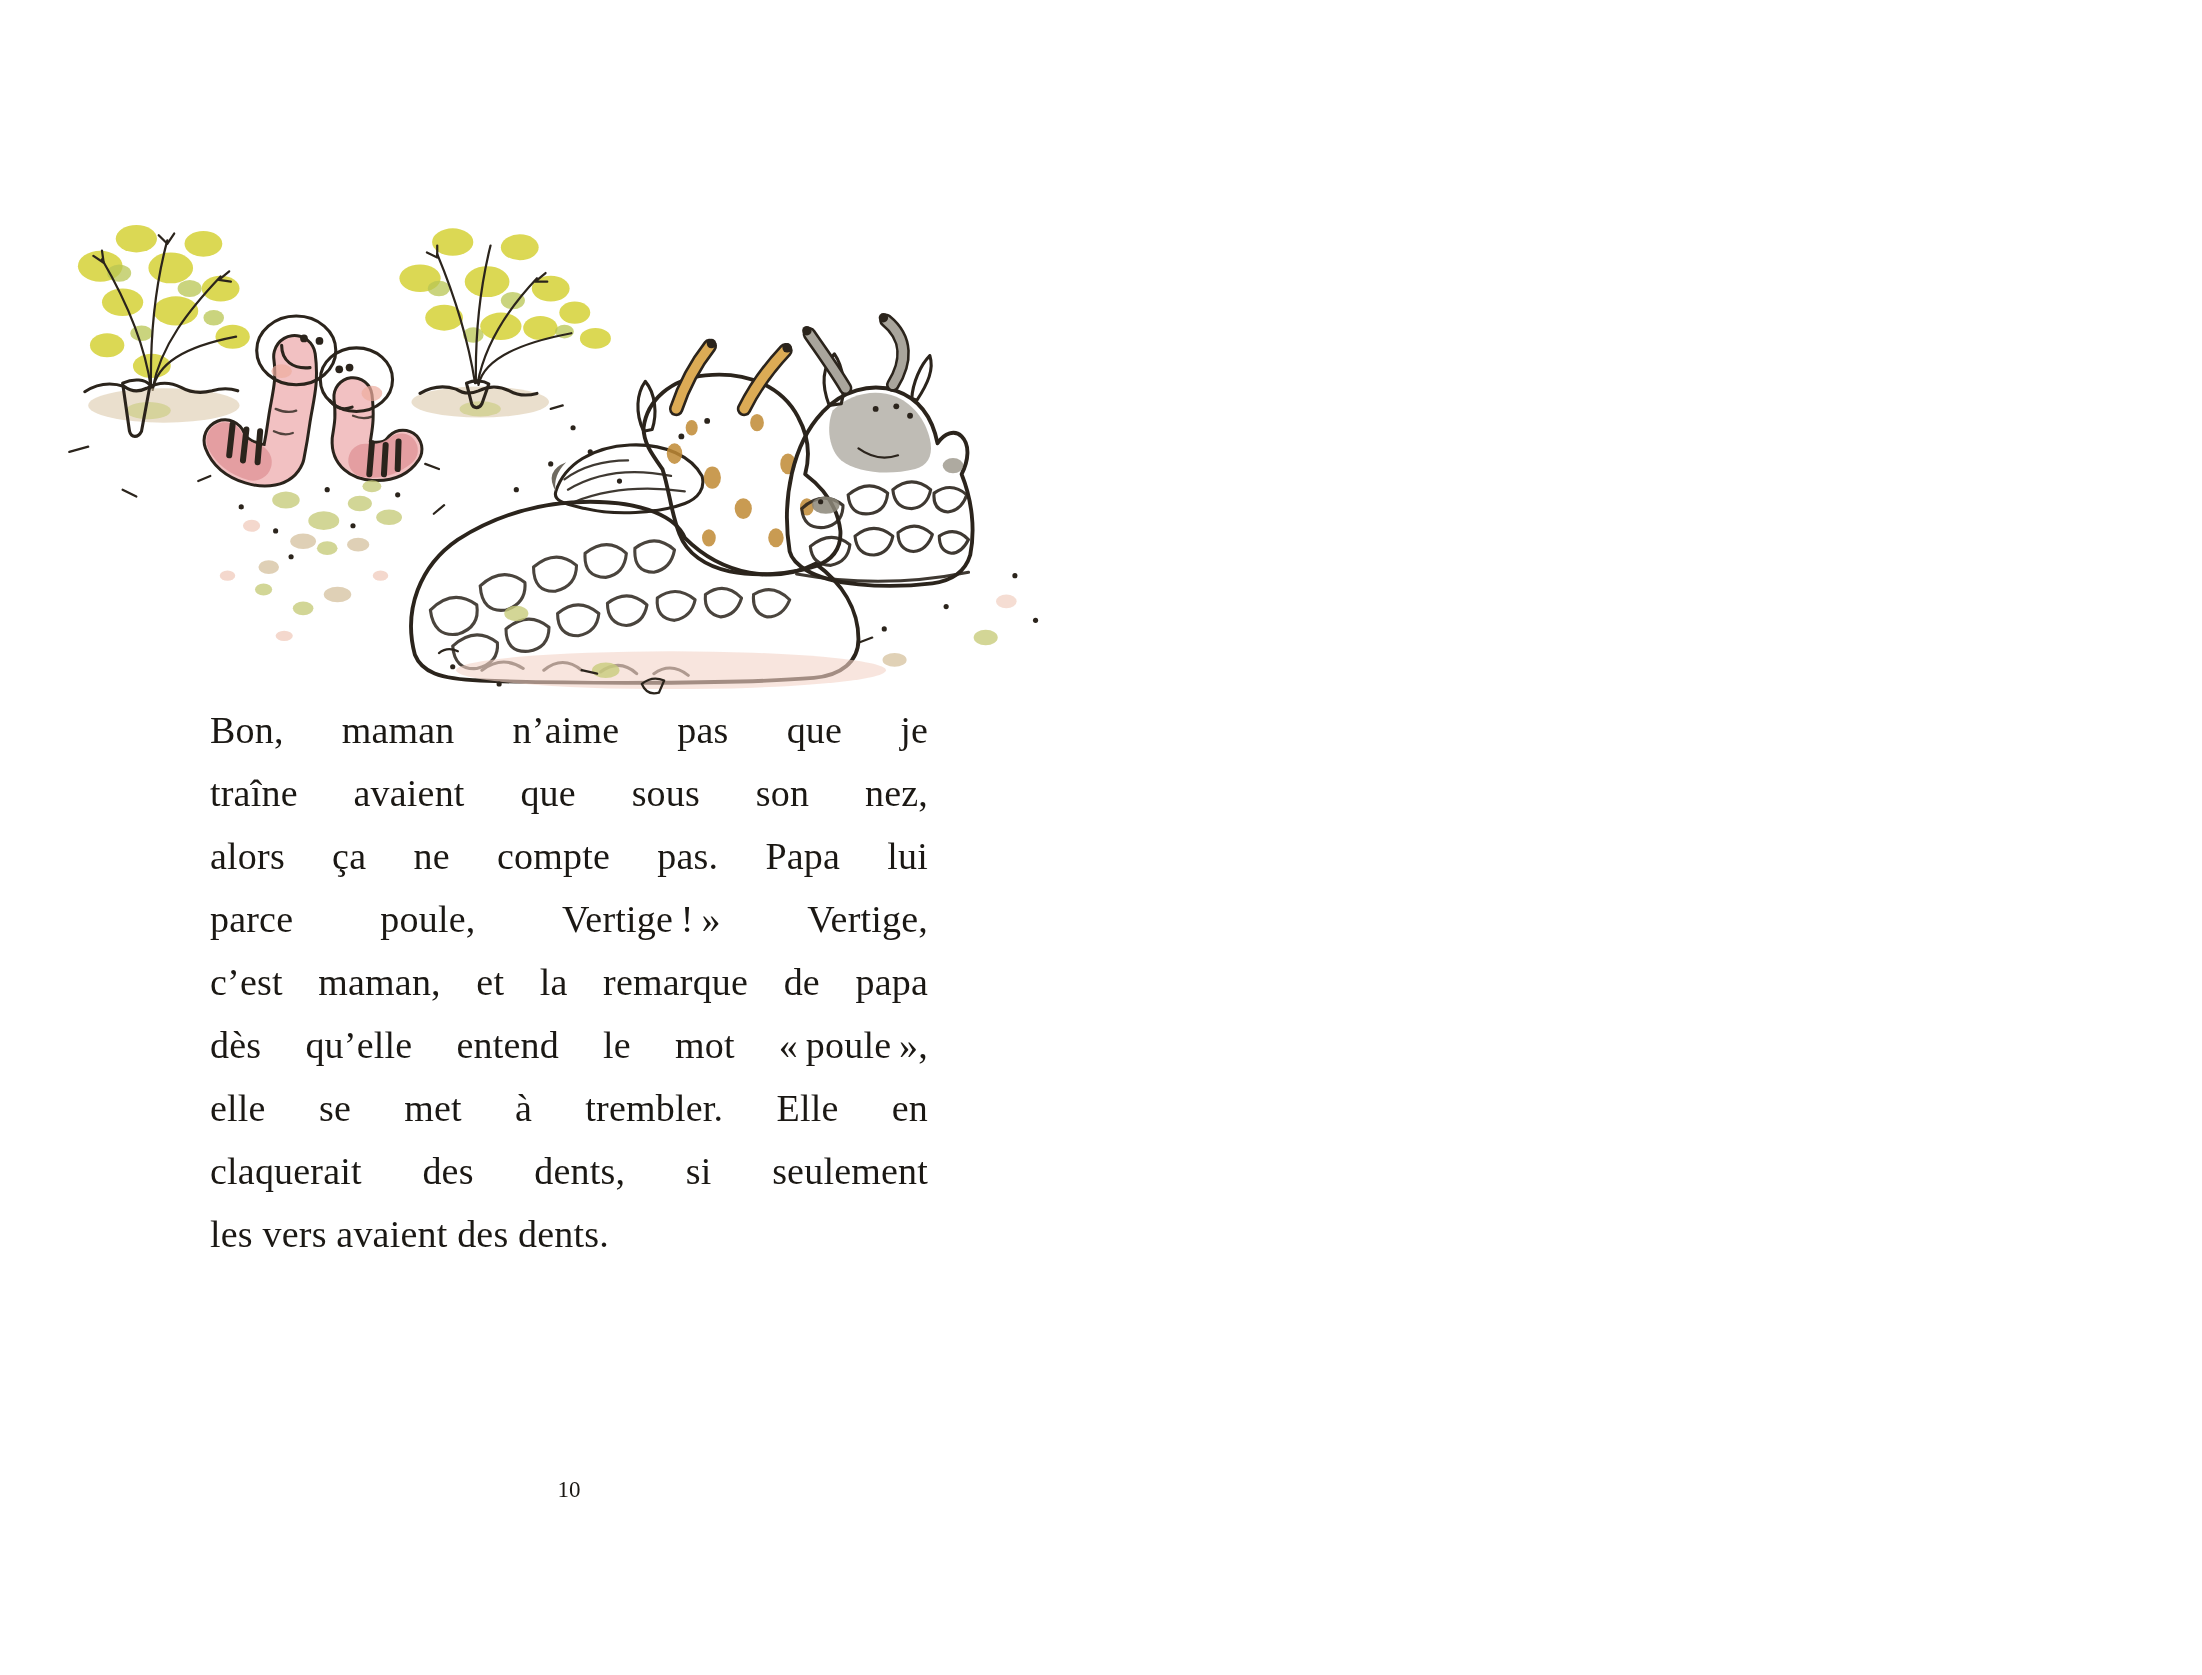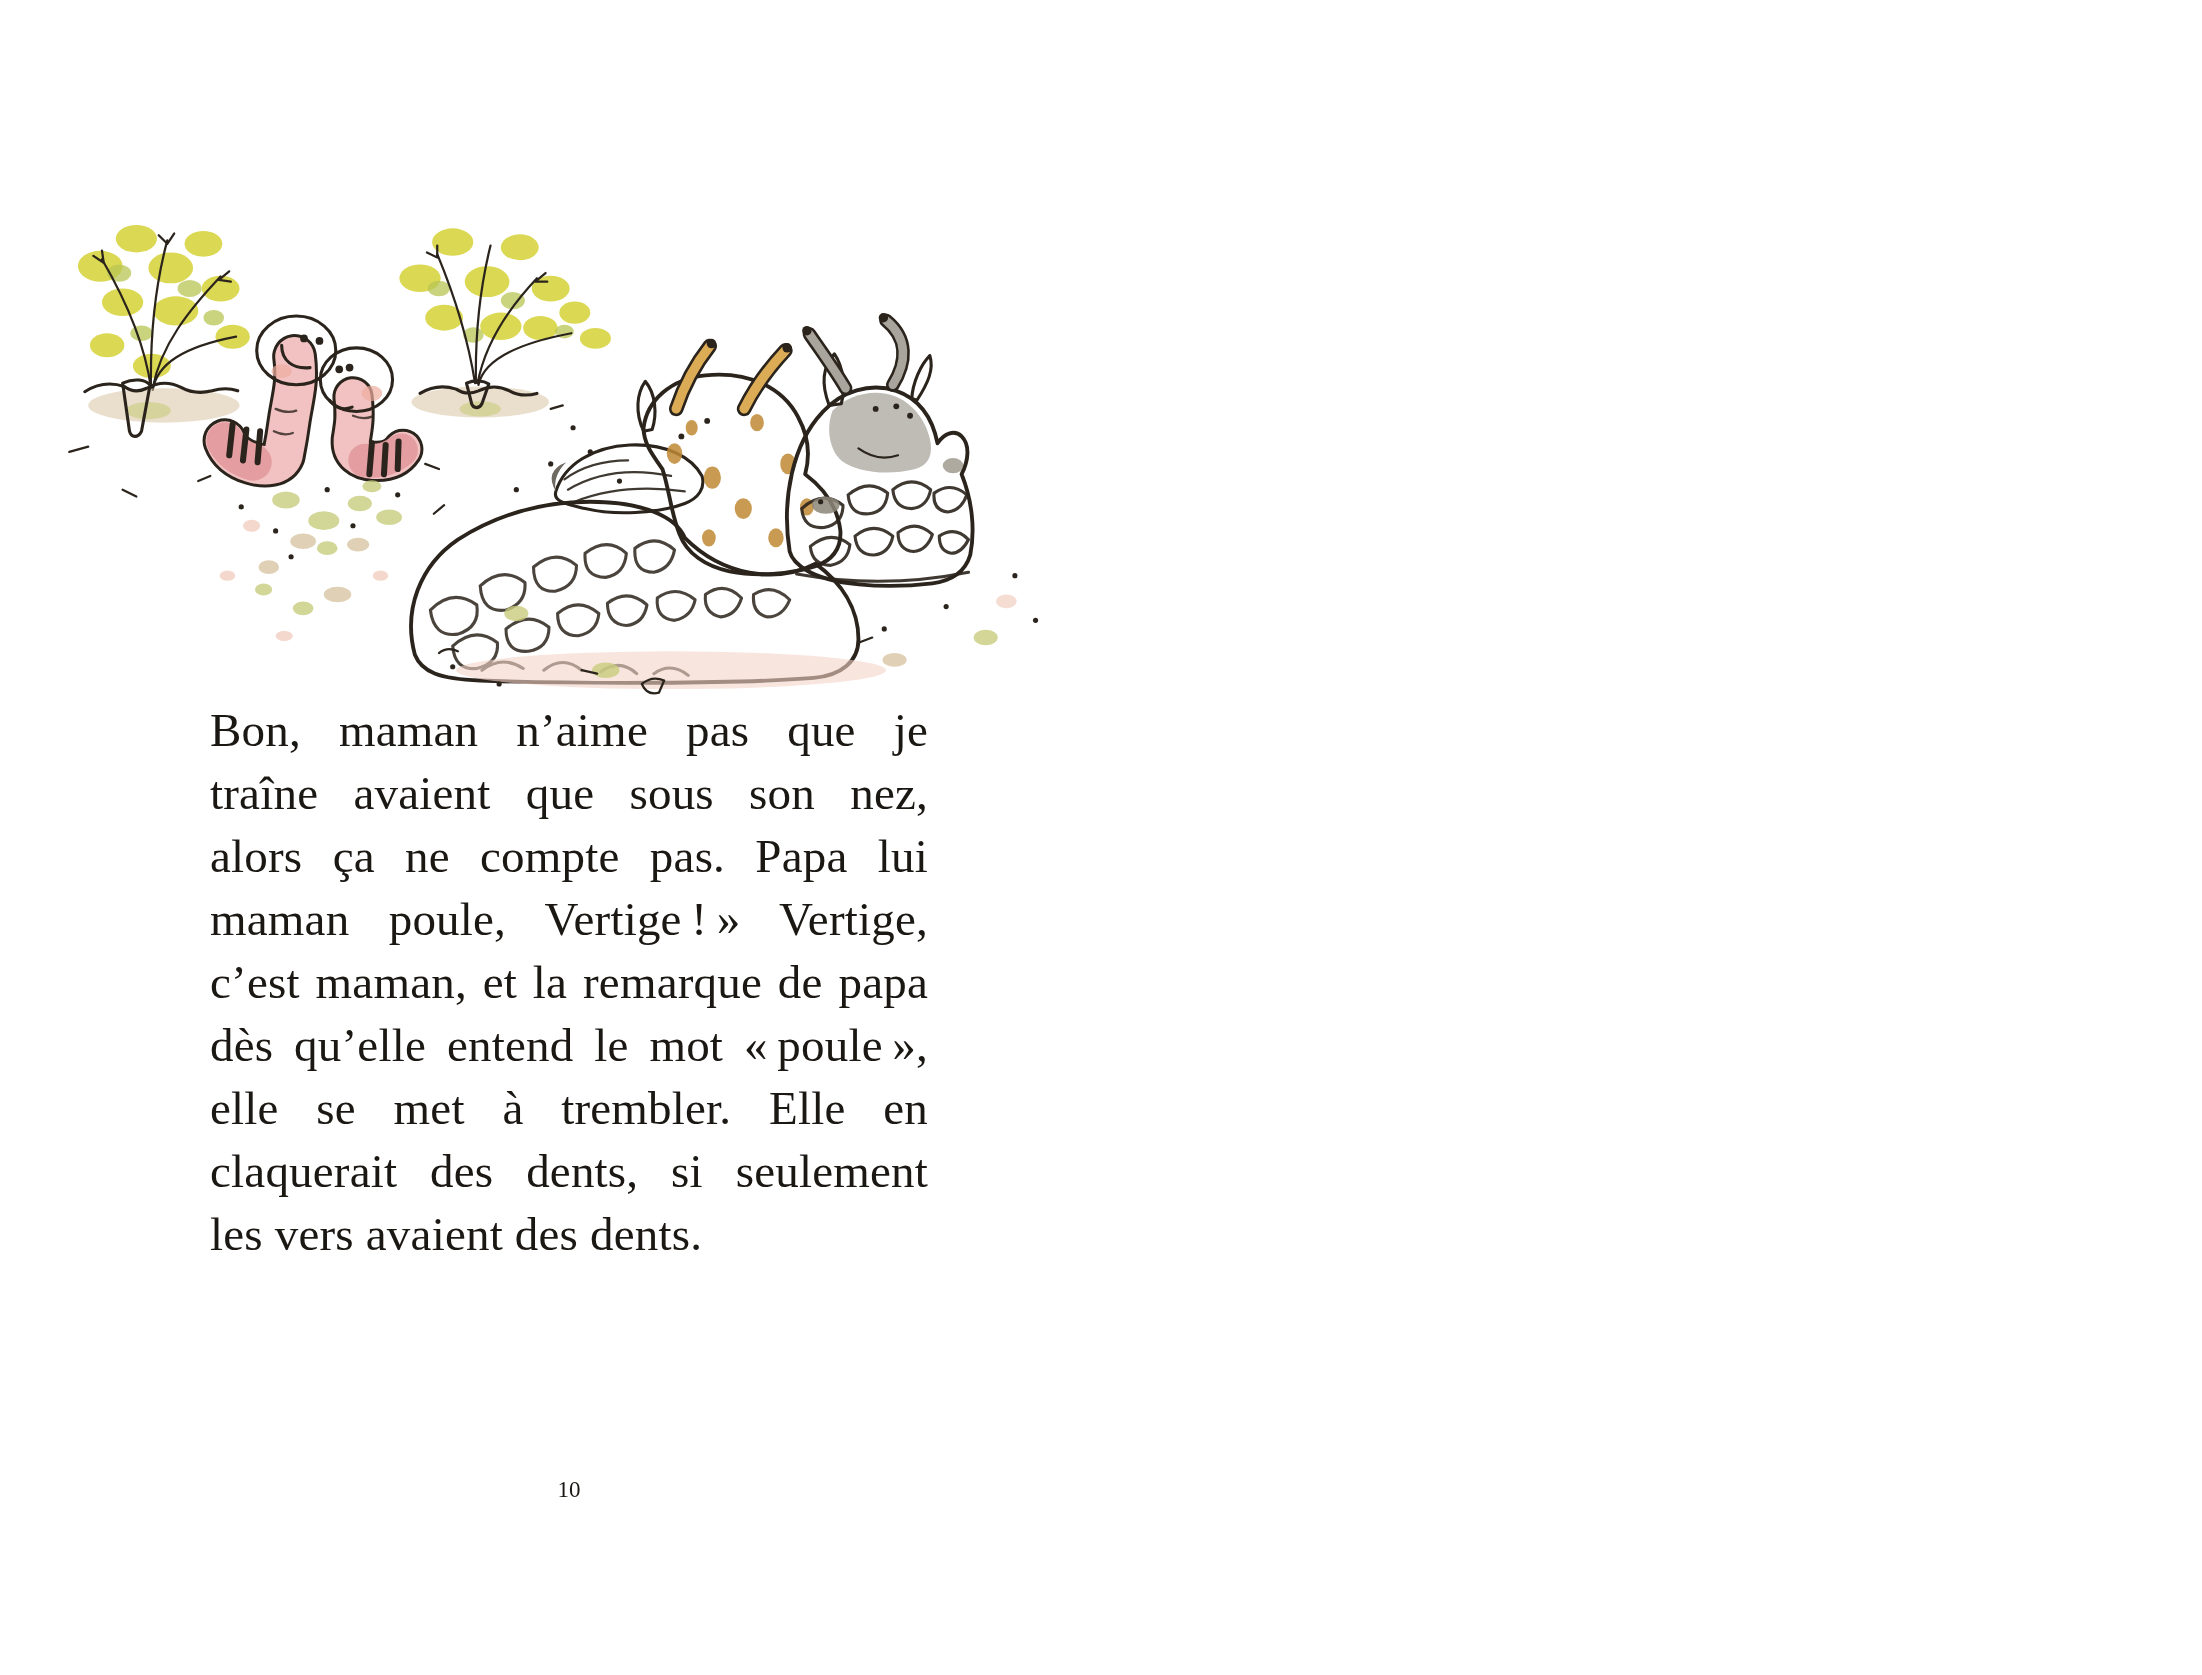--- a/index.html
+++ b/index.html
@@ -2,21 +2,21 @@
 <html style="font-size:13.8px"><head>
 <meta charset="utf-8">
 <style>
   html,body{margin:0;padding:0;background:#ffffff;}
   body{width:2203px;height:1675px;position:relative;overflow:hidden;
        font-family:"Liberation Serif", serif;color:#1b1814;}
   .page{position:absolute;top:0;height:1675px;}
   #left-page{left:0;width:1101px;}
   #right-page{left:1101px;width:1101px;}
   .textblock{position:absolute;}
-  .tline{font-size:47px;line-height:63px;height:63px;white-space:normal;
+  .tline{font-size:38px;line-height:63px;height:63px;white-space:normal;
          overflow:hidden;letter-spacing:0.2px;}
   .j{text-align:justify;text-align-last:justify;}
   #left-text{left:210px;top:699px;width:718px;}
   #folio{position:absolute;left:210px;top:1473px;width:718px;text-align:center;
          font-size:23px;line-height:34px;}
   svg{position:absolute;overflow:visible;}
   #ill-left{left:69px;top:206px;}
   
   .ink{stroke:#2b241c;fill:none;stroke-linecap:round;stroke-linejoin:round;}
   .thin{stroke-width:2.6;}
@@ -289,21 +289,21 @@
           <path d="M596,540 l18,4"></path>
           <path d="M918,508 l16,-6"></path>
       </g>
     </g>
   </svg>
 
   <div class="textblock" id="left-text">
     <div class="tline j">Bon, maman n’aime pas que je</div>
     <div class="tline j">traîne avaient que sous son nez,</div>
     <div class="tline j">alors ça ne compte pas. Papa lui</div>
-    <div class="tline j">maman poule, Vertige ! » Vertige,</div>
+    <div class="tline j">parce poule, Vertige ! » Vertige,</div>
     <div class="tline j">c’est maman, et la remarque de papa</div>
     <div class="tline j">dès qu’elle entend le mot « poule »,</div>
     <div class="tline j">elle se met à trembler. Elle en</div>
     <div class="tline j">claquerait des dents, si seulement</div>
     <div class="tline">les vers avaient des dents.</div>
   </div>
 
   <div id="folio">10</div>
 </div>
 

